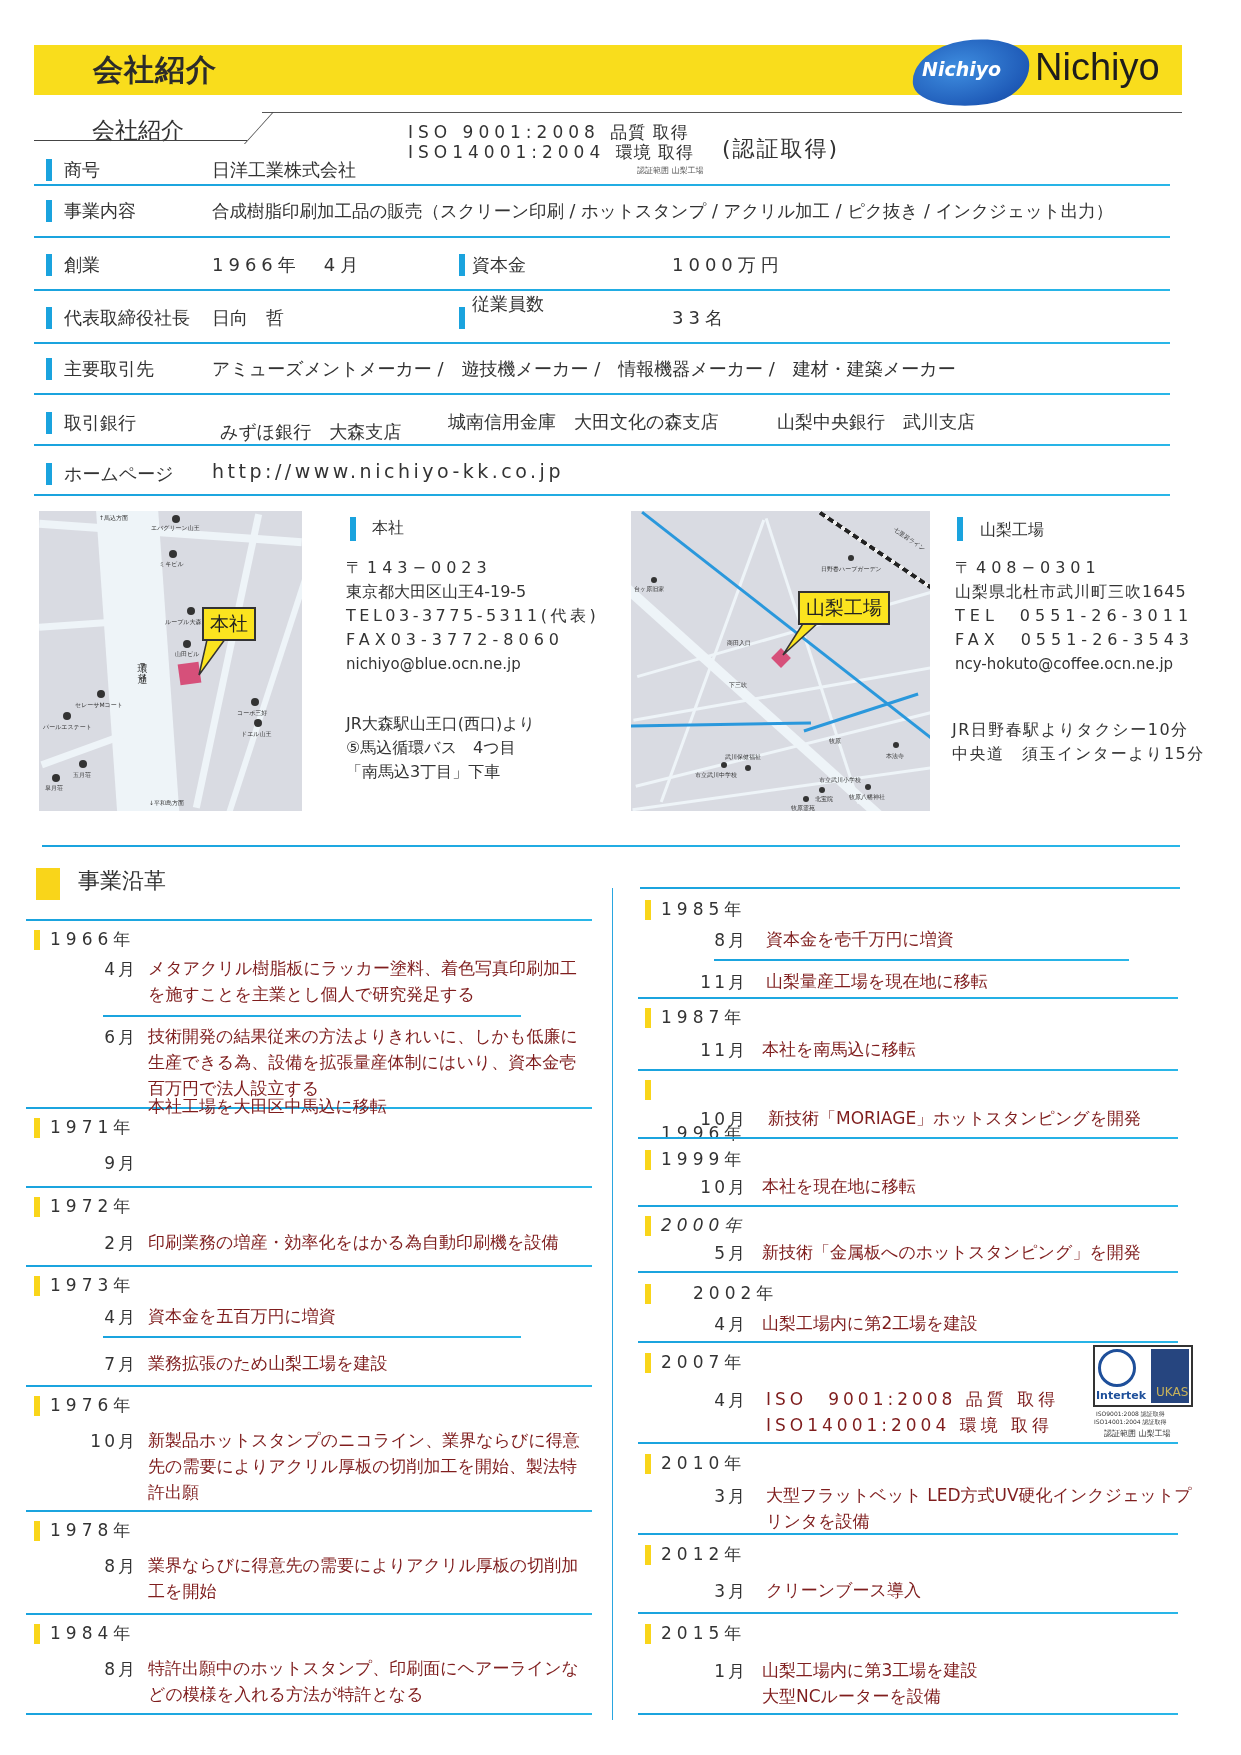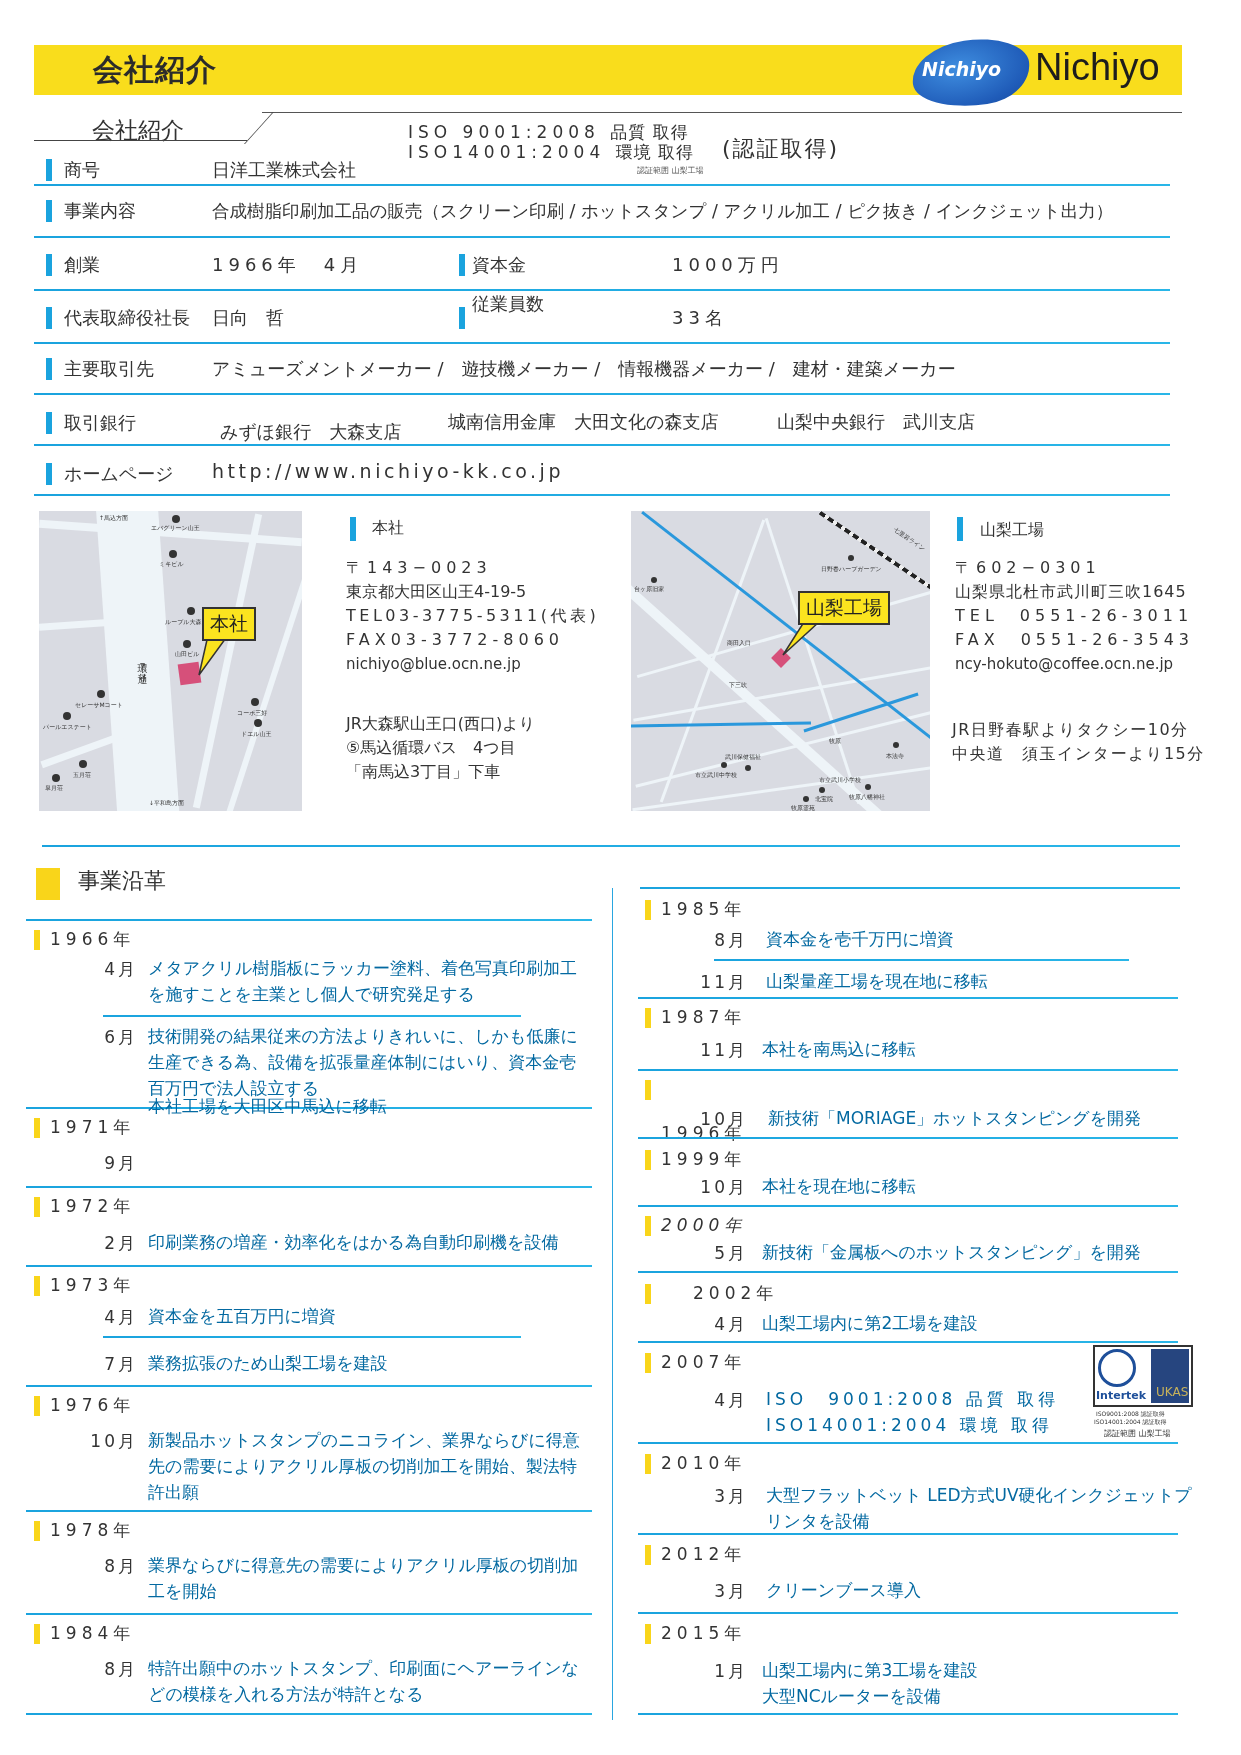--- a/index.html
+++ b/index.html
@@ -31,21 +31,21 @@
   .callout { position: absolute; background: #fbe41f; border: 2px solid #333; font-size: 19px; padding: 2px 6px; color: #222; font-weight: normal; }
   .pin { position: absolute; background: #d6507a; }
   .info { font-size: 16px; line-height: 24px; color: #333; white-space: nowrap; }
   .info .sp { letter-spacing: 5px; }
   .hist-head-mark { left: 36px; top: 868px; width: 24px; height: 32px; background: #f9d51a; }
   .hist-head { left: 78px; top: 866px; font-size: 22px; color: #333; }
   .vdiv { left: 612px; top: 888px; width: 1px; height: 832px; background: #29a6e0; }
   .yr-mark { width: 6px; height: 20px; background: #f9d51a; }
   .yr { font-size: 17px; letter-spacing: 5px; color: #333; }
   .mo { font-size: 17px; color: #333; text-align: right; letter-spacing: 3px; }
-  .ev { font-size: 17px; line-height: 26px; color: #0369a1; }
+  .ev { font-size: 17px; line-height: 26px; color: #7f1d1d; }
   .cert { left: 1093px; top: 1345px; width: 100px; height: 62px; border: 2px solid #333; background: #fff; }
   .cert-globe { left: 1098px; top: 1349px; width: 38px; height: 38px; border-radius: 50%; border: 3px solid #1e4f9a; }
   .cert-intertek { left: 1096px; top: 1389px; font-size: 11px; font-weight: bold; color: #1e4f9a; }
   .cert-ukas { left: 1151px; top: 1349px; width: 38px; height: 54px; background: #26457f; }
   .cert-ukas-txt { left: 1156px; top: 1385px; font-size: 12px; color: #c9b35a; }
   .cert-small { font-size: 6px; color: #333; white-space: nowrap; }
 </style>
 </head>
 <body>
 
@@ -198,21 +198,21 @@
   <div class="pin" style="left:143px;top:140px;width:14px;height:14px;transform:rotate(45deg);"></div>
   <svg style="position:absolute;left:150px;top:100px;" width="60" height="50">
       <polygon points="30,0 50,0 2,44" fill="#fbe41f" stroke="#333" stroke-width="1.5"></polygon>
     </svg>
   <div class="callout" style="left:167px;top:80px;">山梨工場</div>
 </div>
 
 <div class="abs marker" style="left:957px;top:517px;height:24px;"></div>
 <div class="abs label" style="left:980px;top:520px;font-size:16px;">山梨工場</div>
 <div class="abs info" style="left:955px;top:556px;">
-  <div class="sp">〒602−0301</div>
+  <div class="sp">〒408−0301</div>
   <div style="letter-spacing:1px;">山梨県北杜市武川町三吹1645</div>
   <div class="sp">TEL　0551-26-3011</div>
   <div class="sp">FAX　0551-26-3543</div>
   <a style="color:#333;text-decoration:none;font-size:15px;">ncy-hokuto@coffee.ocn.ne.jp</a>
 </div>
 <div class="abs info" style="left:952px;top:718px;">
   <div style="letter-spacing:1.5px;">JR日野春駅よりタクシー10分</div>
   <div style="letter-spacing:1.5px;">中央道　須玉インターより15分</div>
 </div>
 

